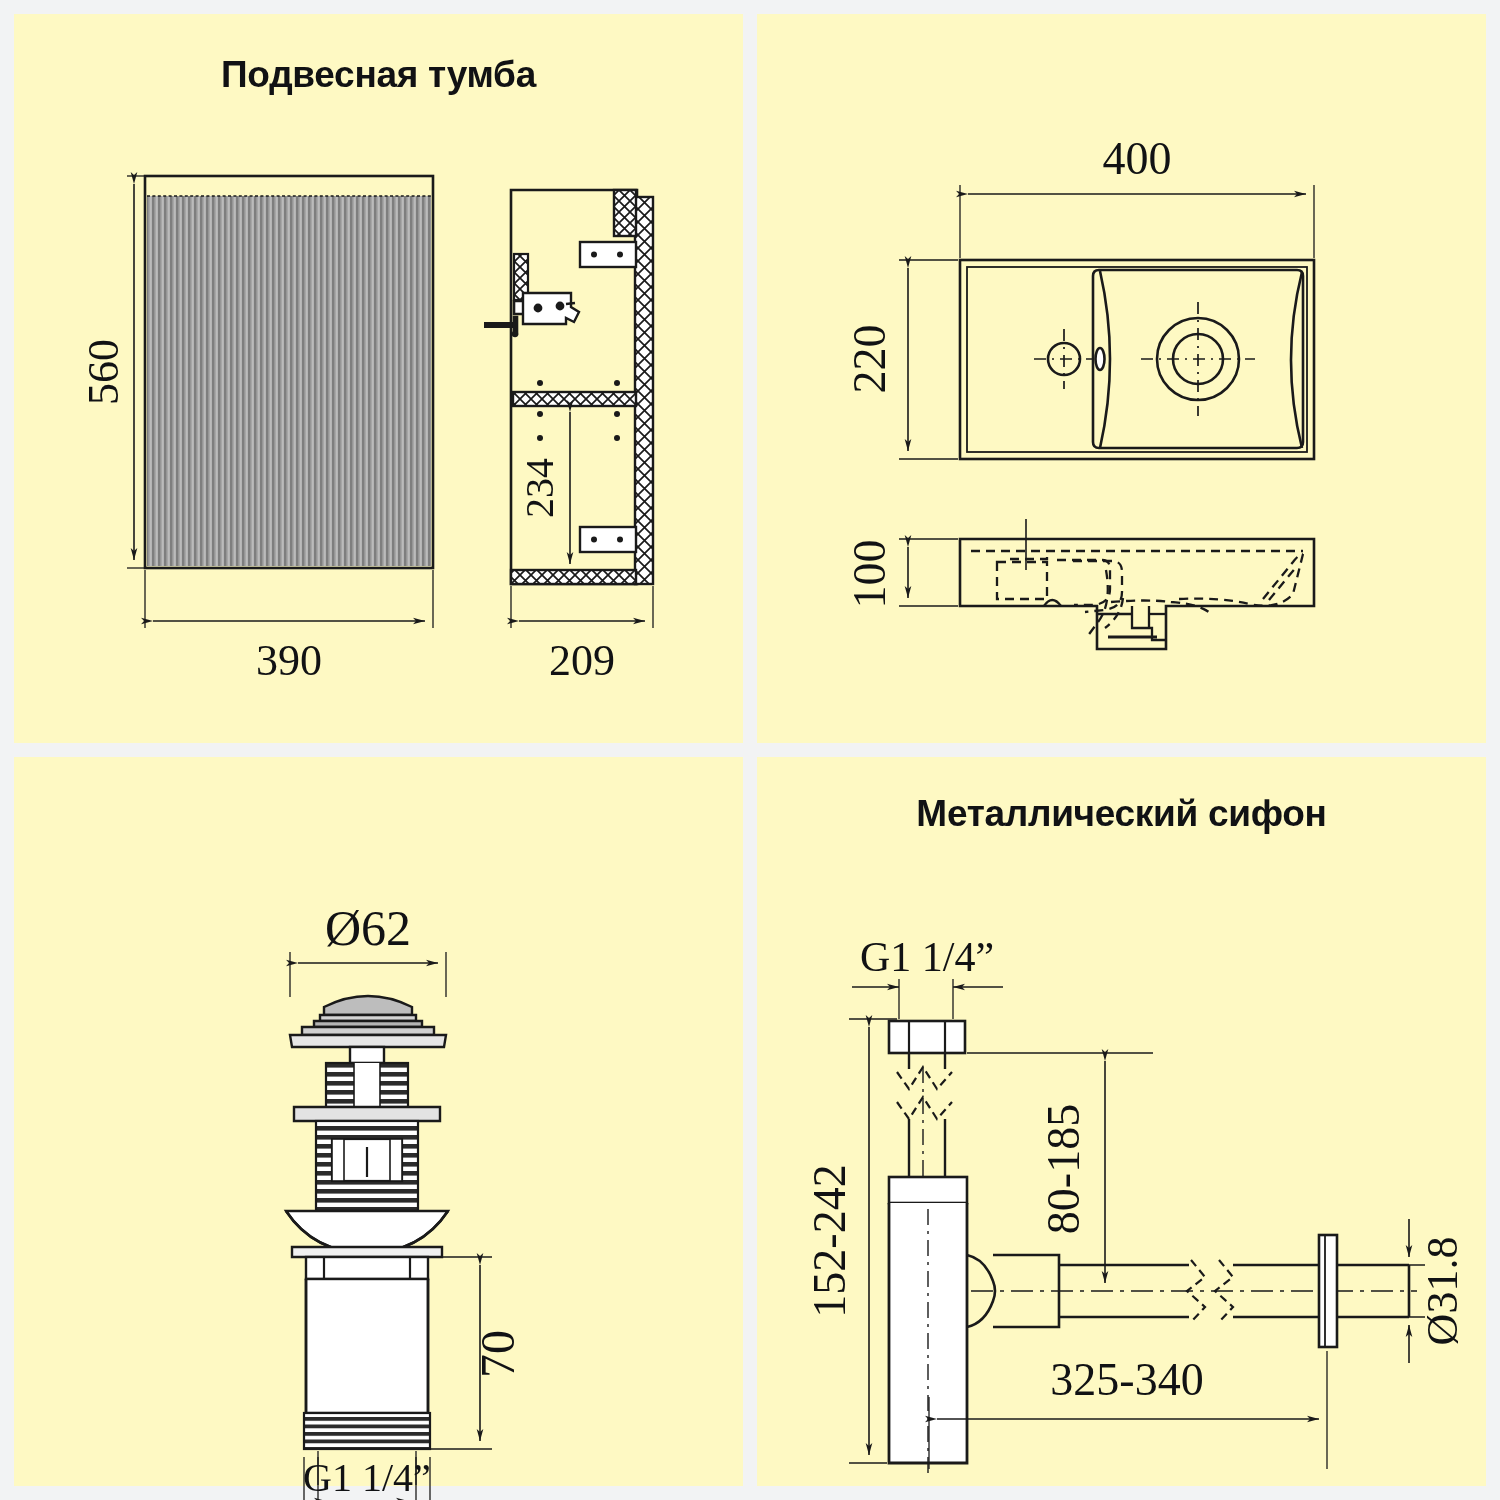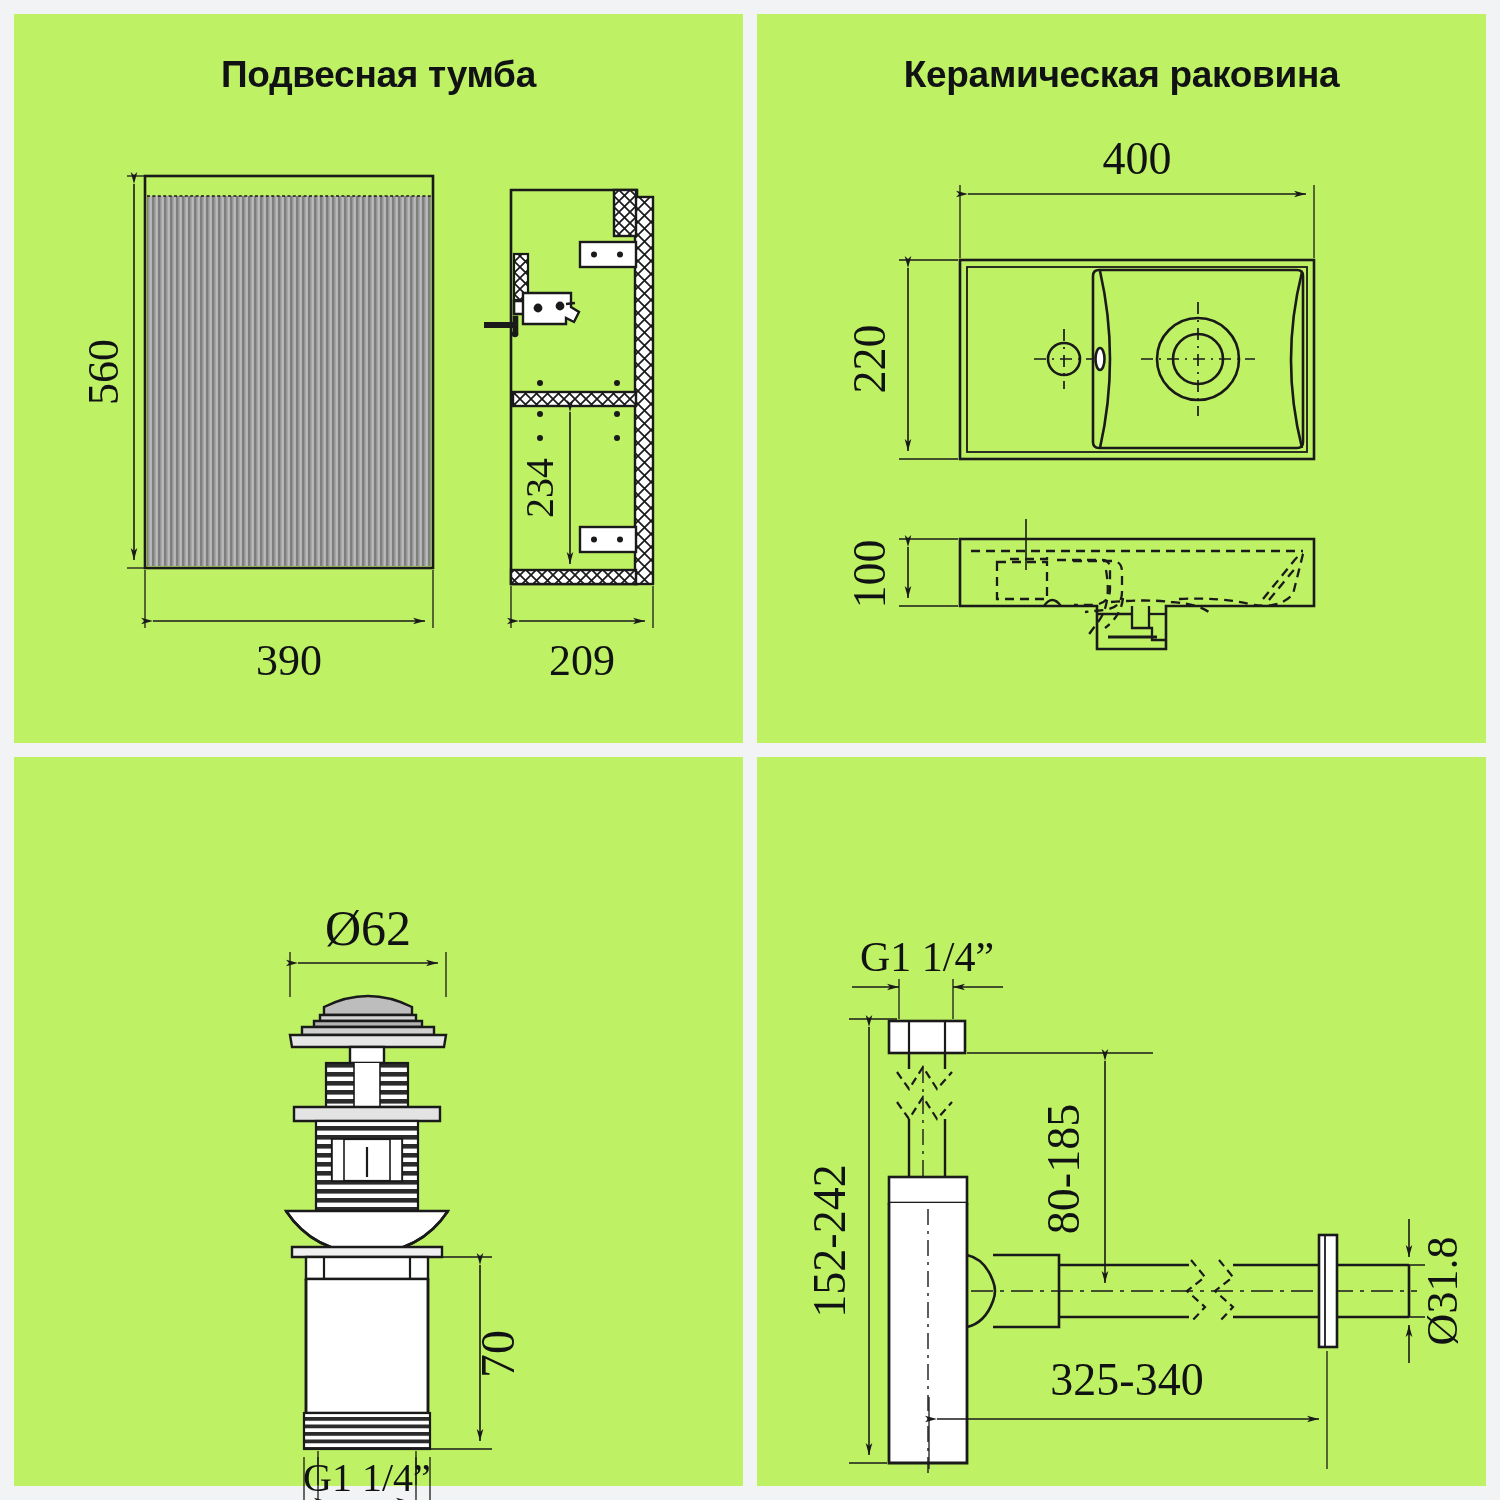--- a/index.html
+++ b/index.html
@@ -4,21 +4,21 @@
 <style>
   html, body {
     margin: 0;
     padding: 0;
     background: #ffffff;
   }
   #page {
     position: relative;
     width: 1500px;
     height: 1500px;
-    background: #bef264;
+    background: #fef9c3;
     overflow: hidden;
     font-family: "Liberation Sans", sans-serif;
   }
   
   .frame-edge { position:absolute; background:#f2f3f4; }
   .edge-top    { left:0; top:0; width:1500px; height:14px; }
   .edge-bottom { left:0; top:1486px; width:1500px; height:14px; }
   .edge-left   { left:0; top:0; width:14px; height:1500px; }
   .edge-right  { left:1486px; top:0; width:14px; height:1500px; }
   .divider-v { position:absolute; left:743px; top:14px; width:14px; height:1472px; background:#f2f3f4; }
@@ -148,21 +148,20 @@
       </g>
 
       <text class="dim" x="104" y="358" font-size="44" text-anchor="middle" transform="rotate(-90 104 358)">560</text>
       <text class="dim" x="275" y="661" font-size="44" text-anchor="middle">390</text>
       <text class="dim" x="539" y="474" font-size="40" text-anchor="middle" transform="rotate(-90 539 474)">234</text>
       <text class="dim" x="568" y="661" font-size="44" text-anchor="middle">209</text>
     </svg>
   </div>
 
   <div class="quad q-tr">
-    <div class="panel-title title-row1">Керамическая раковина</div>
 
     <svg width="729" height="729" viewBox="0 0 729 729">
       <defs>
         <marker id="arrL2" markerWidth="13" markerHeight="9" refX="12" refY="4.5" orient="auto" markerUnits="userSpaceOnUse">
           <path d="M12,4.5 L0,1.2 L3,4.5 L0,7.8 Z" fill="#1a1a1a"></path>
         </marker>
       </defs>
 
       <g stroke="#1a1a1a" fill="none" stroke-width="2.6">
 
@@ -316,20 +315,21 @@
         <line x1="416" y1="0" x2="416" y2="76"></line>
         <line x1="312" y1="44" x2="394" y2="44" stroke-width="1.6" marker-start="url(#arrD)" marker-end="url(#arrD)"></line>
         <line x1="298" y1="70" x2="408" y2="70" stroke-width="1.6" marker-start="url(#arrD)" marker-end="url(#arrD)"></line>
       </g>
       <text class="dim" x="353" y="34" font-size="40" text-anchor="middle">G1 1/4”</text>
       <text class="dim" x="353" y="112" font-size="44" text-anchor="middle">Ø43.5</text>
     </svg>
   </div>
 
   <div class="quad q-br">
+    <div class="panel-title title-row2">Металлический сифон</div>
 
     <svg width="729" height="729" viewBox="0 0 729 729">
       <defs>
         <marker id="arrS" markerWidth="13" markerHeight="9" refX="12" refY="4.5" orient="auto" markerUnits="userSpaceOnUse">
           <path d="M12,4.5 L0,1.2 L3,4.5 L0,7.8 Z" fill="#1a1a1a"></path>
         </marker>
       </defs>
 
       <g stroke="#1a1a1a" fill="none" stroke-width="2.6">
 

